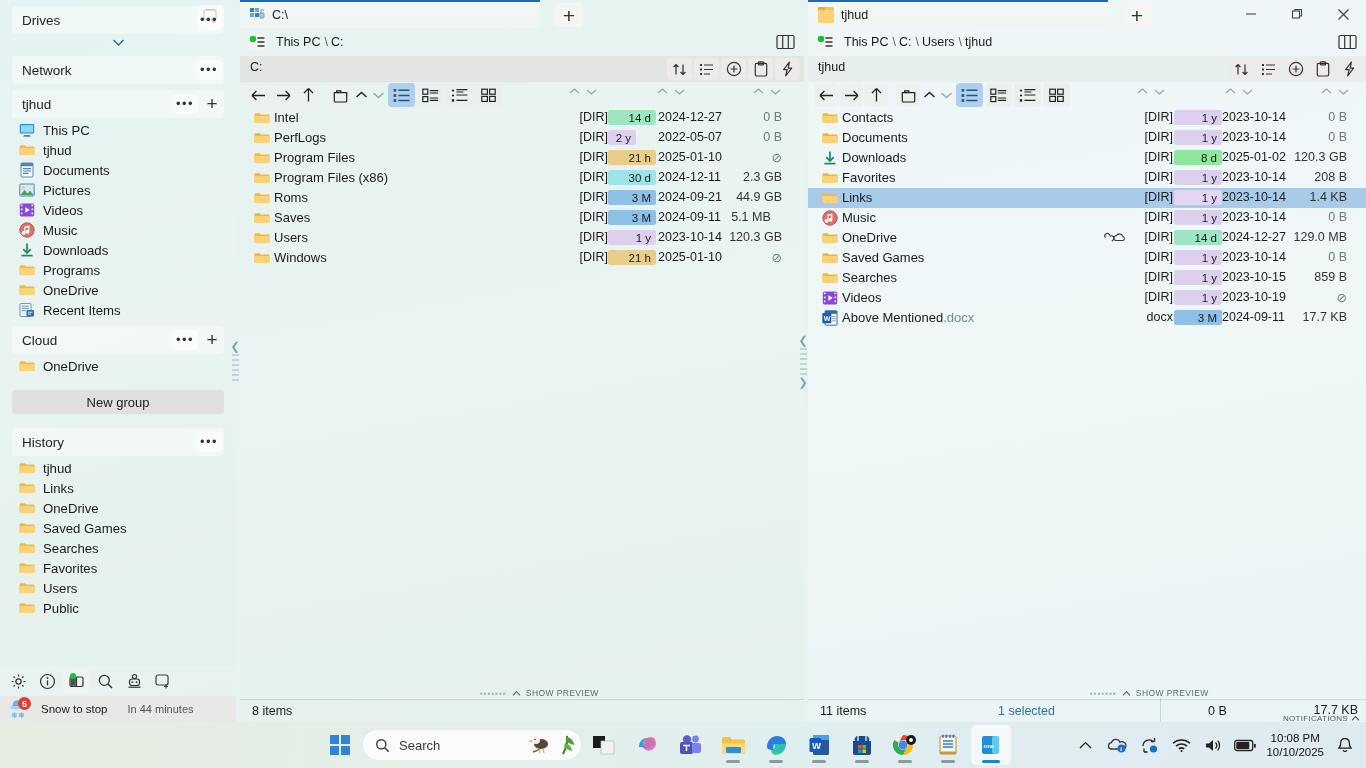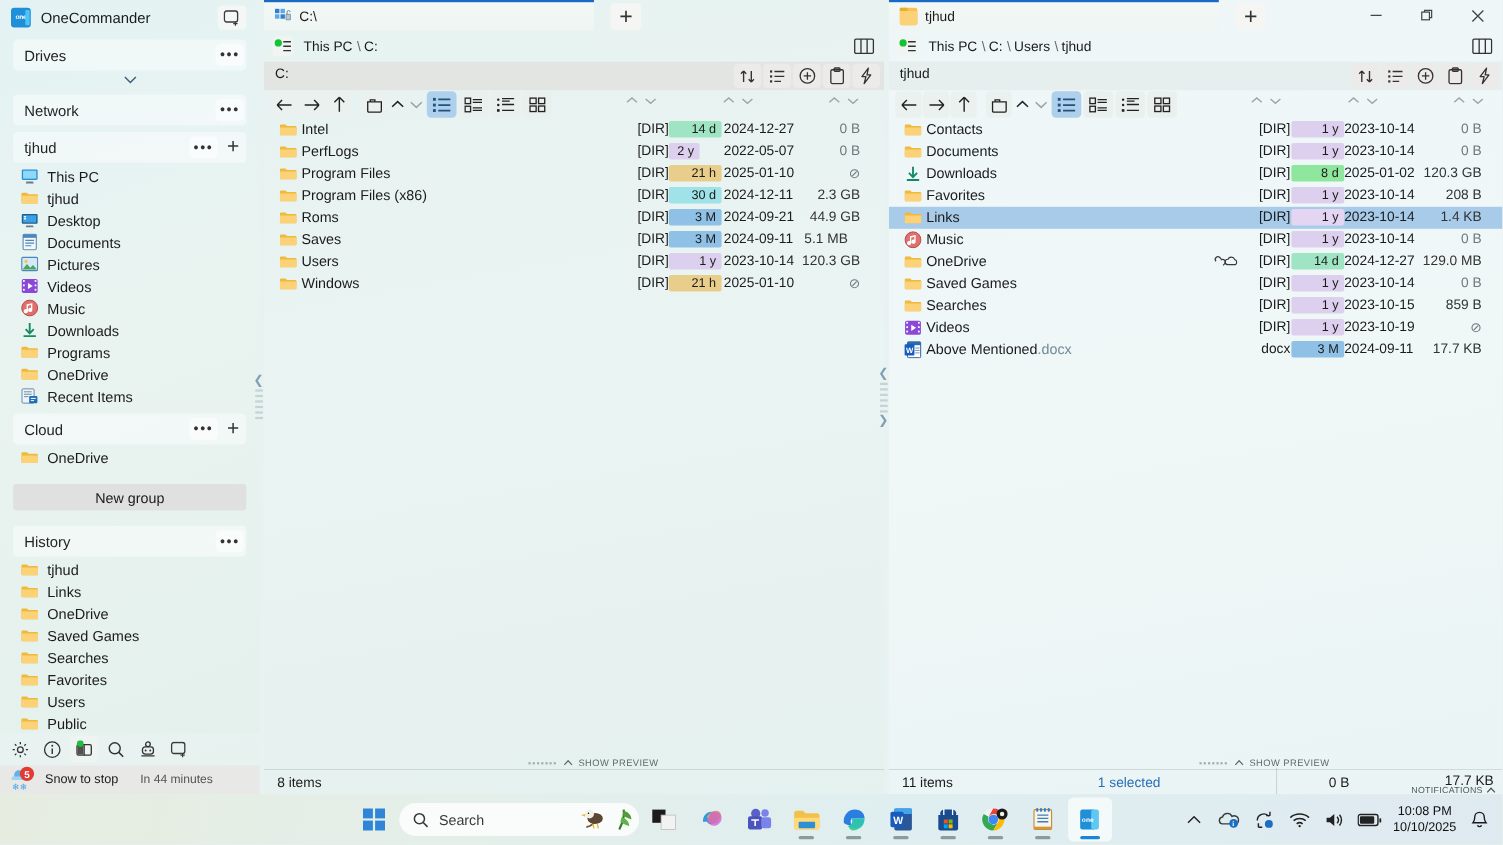--- a/index.html
+++ b/index.html
@@ -171,24 +171,20 @@
   #tray{position:absolute;right:4px;top:0;height:46px;display:flex;align-items:center;gap:10px;padding-right:6px;}
   #clock{display:flex;flex-direction:column;align-items:center;line-height:14px;font-size:11.5px;color:#111;}
   .trayic{width:22px;height:22px;display:flex;align-items:center;justify-content:center;}
 </style>
 </head>
 <body>
 
 <div id="app">
 
   <div id="sidebar">
-    <div class="side-title">
-      <span class="oc-logo">one</span>
-      <span class="t">OneCommander</span>
-    </div>
     <div class="newtab-sq">
       <svg width="17" height="15" viewBox="0 0 17 15">
           <rect x="1" y="1" width="12" height="10" rx="2" fill="none" stroke="#3a3a3a" stroke-width="1.2"></rect>
           <path d="M11 10.5v4M9 12.5h4" stroke="#3a3a3a" stroke-width="1.1"></path>
         </svg>
     </div>
 
     <div id="sidebar-groups">
         <div class="grp-head nodots">
           <span>Drives</span>
@@ -216,30 +212,20 @@
                 <path d="M5 13h6l0.6 1.8H4.4z" fill="#6a7b86"></path>
               </svg></span>
             <span>This PC</span>
           </div>
           <div class="side-item">
             <span class="ic"><svg width="16" height="16" viewBox="0 0 16 16">
                 <path d="M0.5 4.2a1 1 0 0 1 1-1h4L7 4.6h7.5a1 1 0 0 1 1 1v6.4a1 1 0 0 1-1 1h-13a1 1 0 0 1-1-1z" fill="#efb93b"></path>
                 <path d="M0.5 6h15v6a1 1 0 0 1-1 1h-13a1 1 0 0 1-1-1z" fill="#fbd277"></path>
               </svg></span>
             <span>tjhud</span>
-          </div>
-          <div class="side-item">
-            <span class="ic"><svg width="16" height="16" viewBox="0 0 16 16">
-                <rect x="0.8" y="2.5" width="14.4" height="9" rx="1" fill="#1b5d8f"></rect>
-                <rect x="2" y="3.7" width="12" height="6.6" fill="#3ea0e0"></rect>
-                <rect x="2.7" y="4.4" width="2" height="1.2" fill="#fff"></rect>
-                <rect x="2.7" y="6.3" width="2" height="1.2" fill="#fff"></rect>
-                <path d="M5 13h6l0.6 1.6H4.4z" fill="#6a7b86"></path>
-              </svg></span>
-            <span>Desktop</span>
           </div>
           <div class="side-item">
             <span class="ic"><svg width="16" height="16" viewBox="0 0 16 16">
                 <rect x="2" y="1" width="12" height="14" rx="1" fill="#f4f7fa" stroke="#5a8ab5" stroke-width="1"></rect>
                 <rect x="2" y="1" width="12" height="3.2" fill="#4b86bd"></rect>
                 <g stroke="#4b86bd" stroke-width="1.1">
                   <path d="M4 6.6h8M4 9h8M4 11.4h5.5"></path>
                 </g>
               </svg></span>
             <span>Documents</span>

